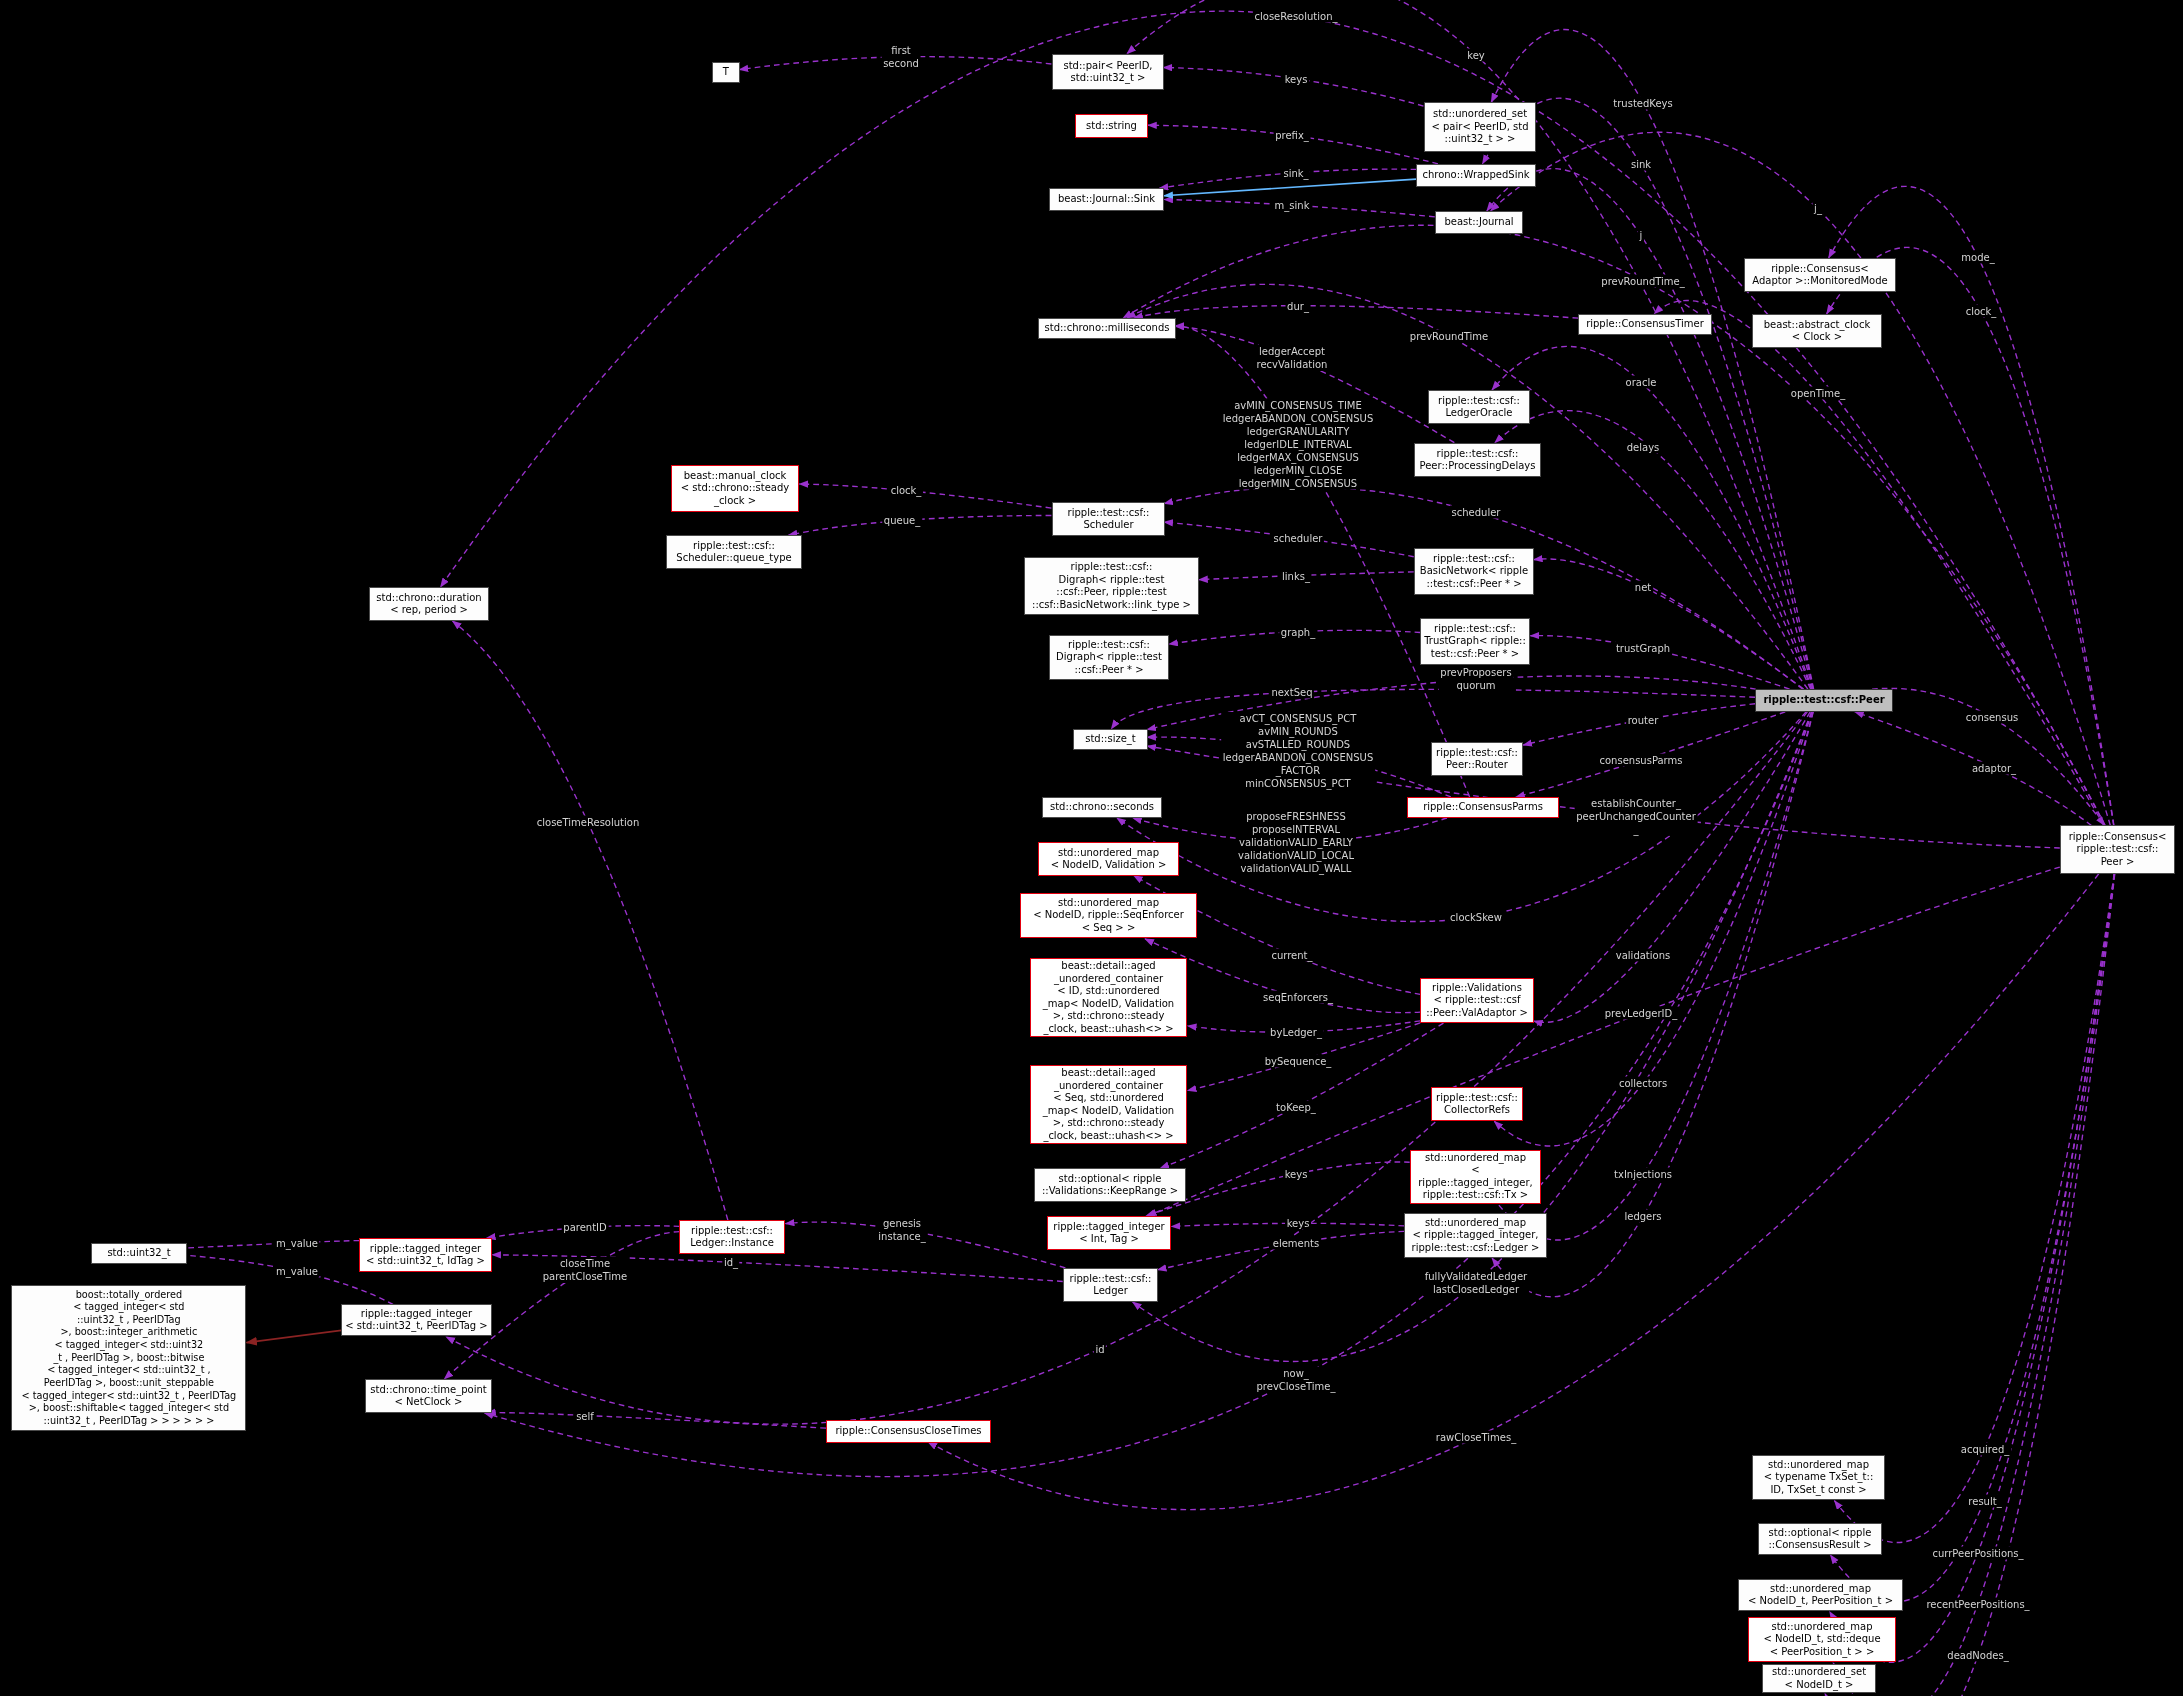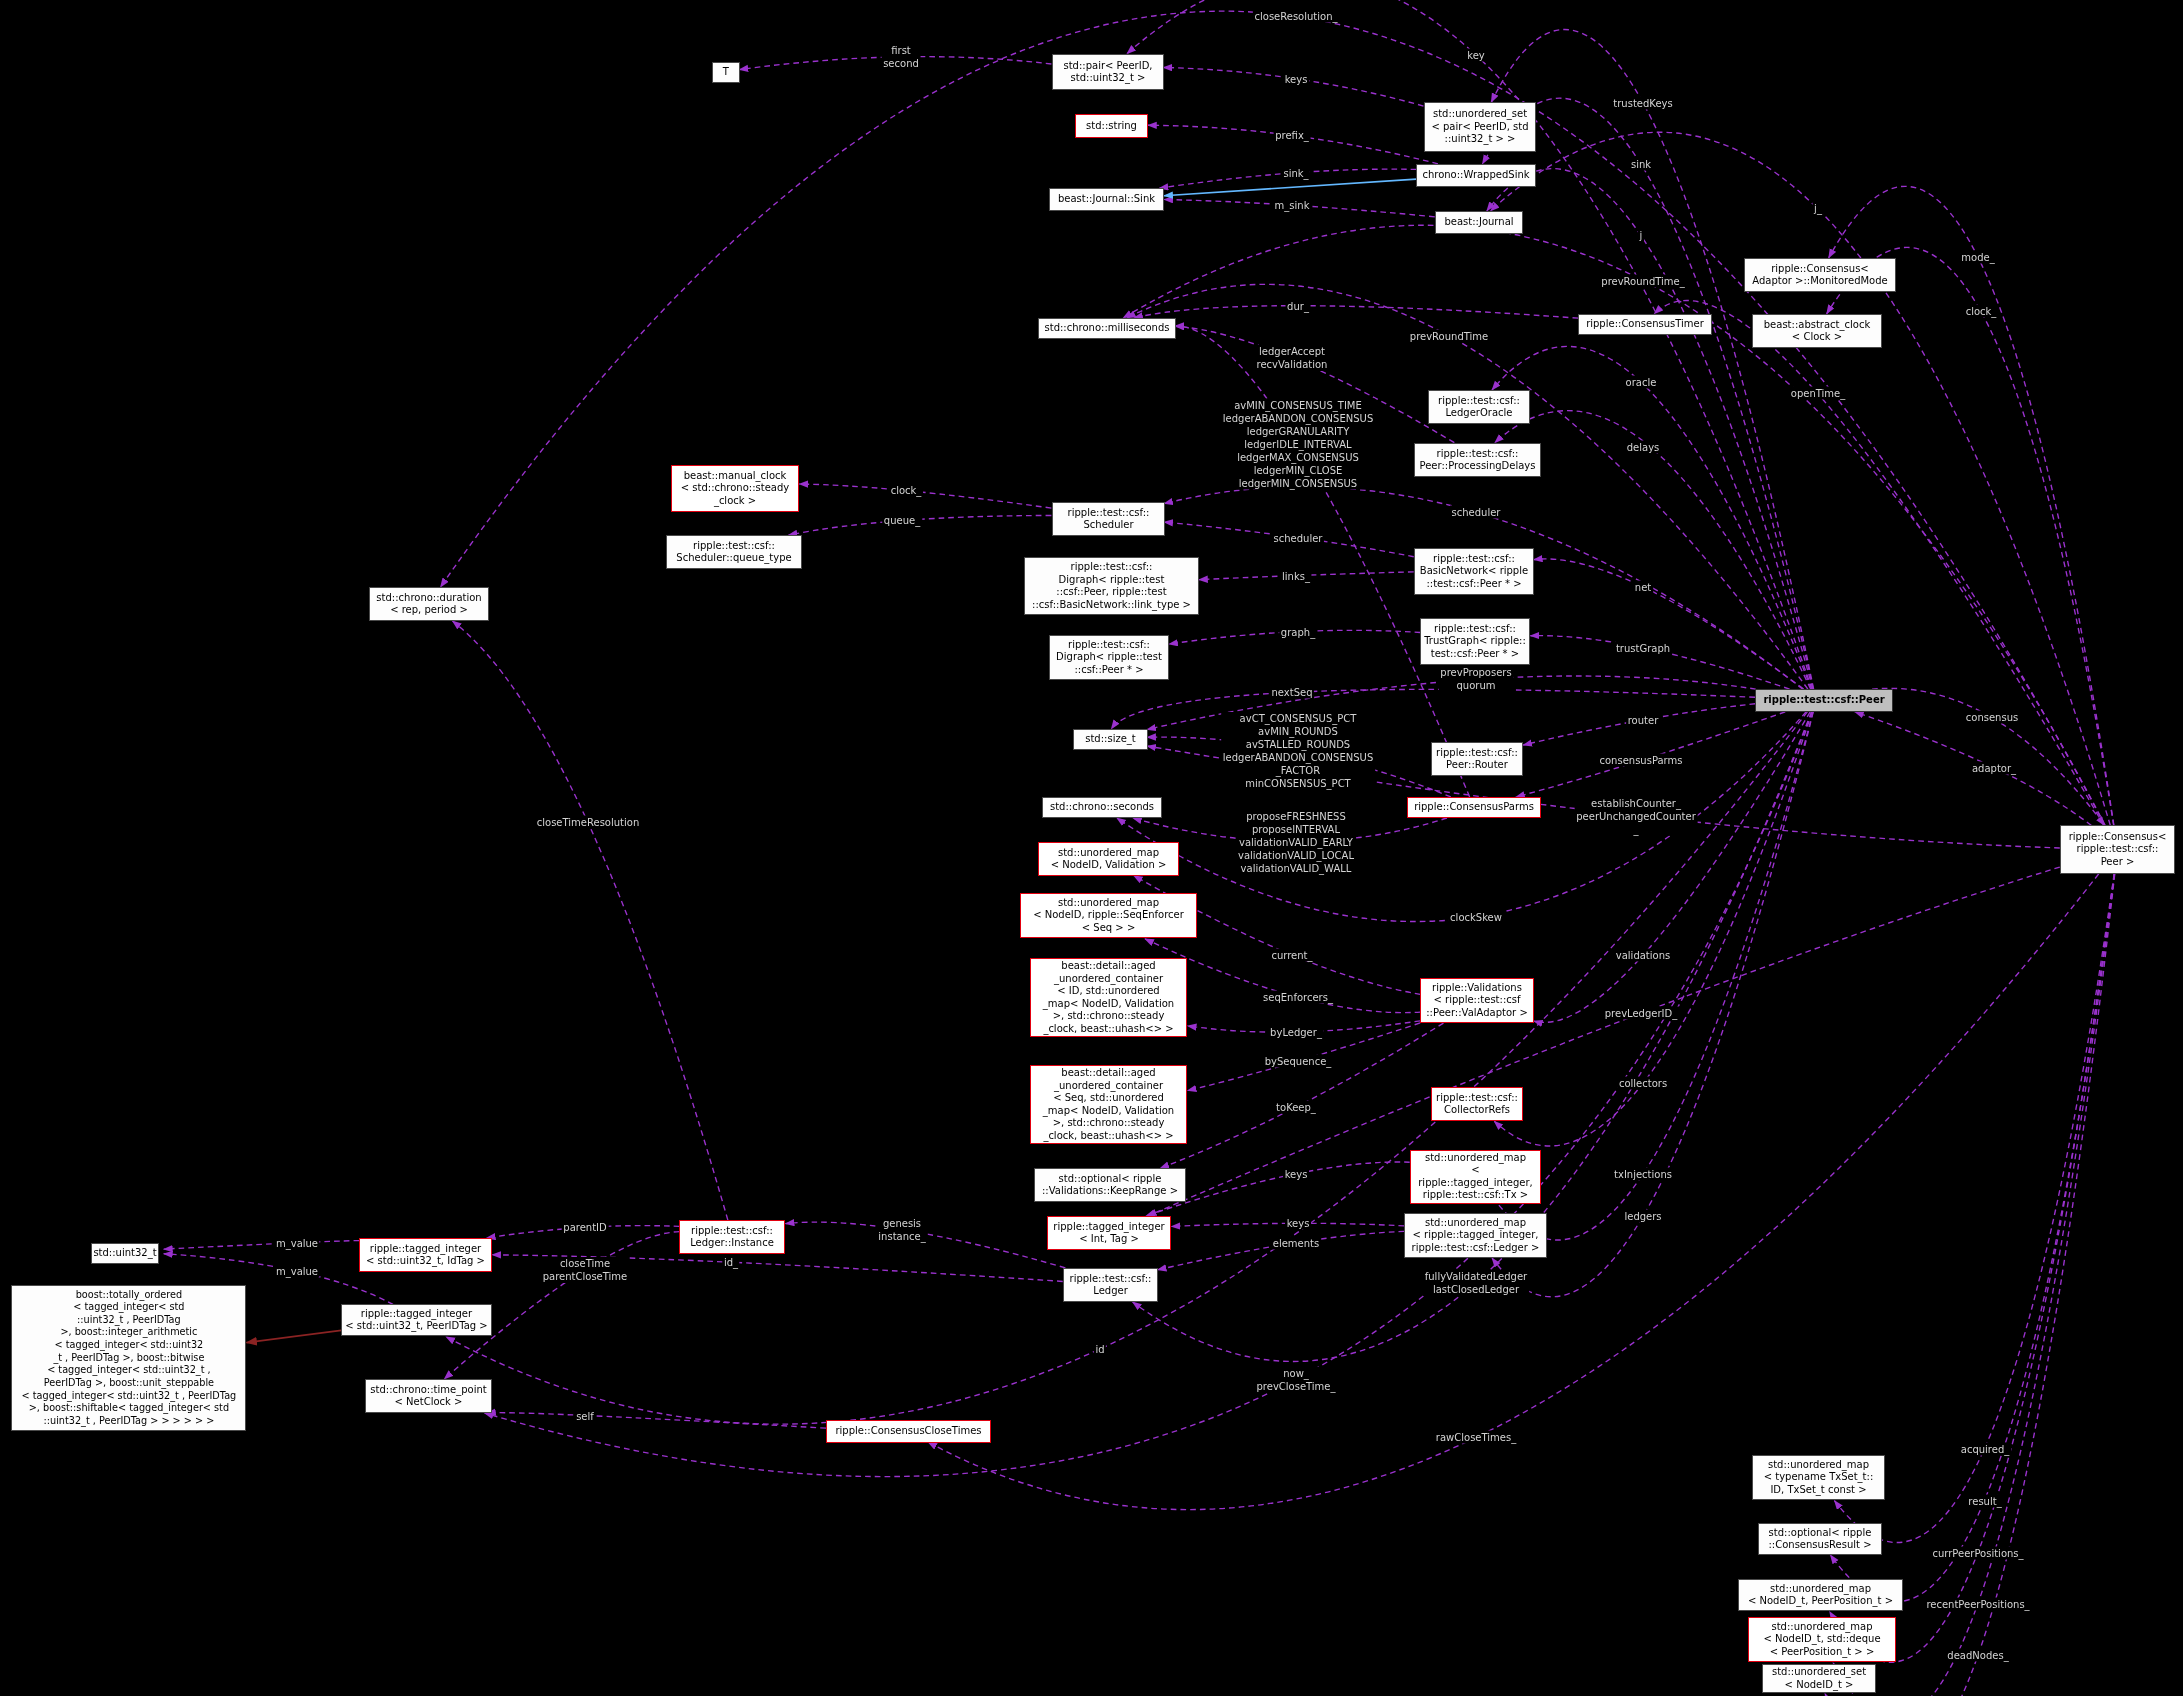--- a/index.html
+++ b/index.html
@@ -147,21 +147,21 @@
       <div class="node normal" style="left: 1420px; top: 618px; width: 110px; min-height: 47px;">ripple::test::csf::
 TrustGraph&lt; ripple::
 test::csf::Peer * &gt;</div>
       <div class="node normal" style="left: 1049px; top: 635px; width: 120px; min-height: 45px;">ripple::test::csf::
 Digraph&lt; ripple::test
 ::csf::Peer * &gt;</div>
       <div class="node highlight" style="left: 1755px; top: 689px; width: 138px; min-height: 23px;">ripple::test::csf::Peer</div>
       <div class="node normal" style="left: 1073px; top: 729px; width: 75px; min-height: 21px;">std::size_t</div>
       <div class="node normal" style="left: 1431px; top: 742px; width: 92px; min-height: 34px;">ripple::test::csf::
 Peer::Router</div>
-      <div class="node red" style="left: 1407px; top: 797px; width: 134px; min-height: 21px;">ripple::ConsensusParms</div>
+      <div class="node red" style="left: 1407px; top: 797px; width: 152px; min-height: 21px;">ripple::ConsensusParms</div>
       <div class="node normal" style="left: 1042px; top: 797px; width: 120px; min-height: 21px;">std::chrono::seconds</div>
       <div class="node red" style="left: 1038px; top: 842px; width: 141px; min-height: 34px;">std::unordered_map
 &lt; NodeID, Validation &gt;</div>
       <div class="node normal" style="left: 2060px; top: 825px; width: 115px; min-height: 49px;">ripple::Consensus&lt;
 ripple::test::csf::
 Peer &gt;</div>
       <div class="node red" style="left: 1020px; top: 893px; width: 177px; min-height: 45px;">std::unordered_map
 &lt; NodeID, ripple::SeqEnforcer
 &lt; Seq &gt; &gt;</div>
       <div class="node red" style="left: 1030px; top: 958px; width: 157px; min-height: 79px;">beast::detail::aged
@@ -190,21 +190,21 @@
 &lt; ripple::tagged_integer,
 ripple::test::csf::Ledger &gt;</div>
       <div class="node red" style="left: 1047px; top: 1216px; width: 124px; min-height: 34px;">ripple::tagged_integer
 &lt; Int, Tag &gt;</div>
       <div class="node normal" style="left: 1063px; top: 1268px; width: 95px; min-height: 34px;">ripple::test::csf::
 Ledger</div>
       <div class="node red" style="left: 679px; top: 1220px; width: 106px; min-height: 34px;">ripple::test::csf::
 Ledger::Instance</div>
       <div class="node red" style="left: 359px; top: 1238px; width: 133px; min-height: 34px;">ripple::tagged_integer
 &lt; std::uint32_t, IdTag &gt;</div>
-      <div class="node normal" style="left: 91px; top: 1243px; width: 68px; min-height: 21px;">std::uint32_t</div>
+      <div class="node normal" style="left: 91px; top: 1243px; width: 96px; min-height: 21px;">std::uint32_t</div>
       <div class="node normal" style="left: 341px; top: 1304px; width: 151px; min-height: 32px;">ripple::tagged_integer
 &lt; std::uint32_t, PeerIDTag &gt;</div>
       <div class="node normal small" style="left: 11.4px; top: 1285px; width: 235px; min-height: 146px;">boost::totally_ordered
 &lt; tagged_integer&lt; std
 ::uint32_t , PeerIDTag
  &gt;, boost::integer_arithmetic
 &lt; tagged_integer&lt; std::uint32
 _t , PeerIDTag &gt;, boost::bitwise
 &lt; tagged_integer&lt; std::uint32_t ,
  PeerIDTag &gt;, boost::unit_steppable

